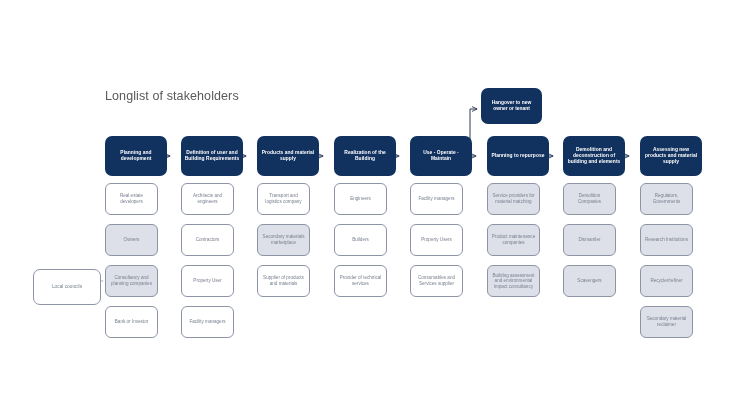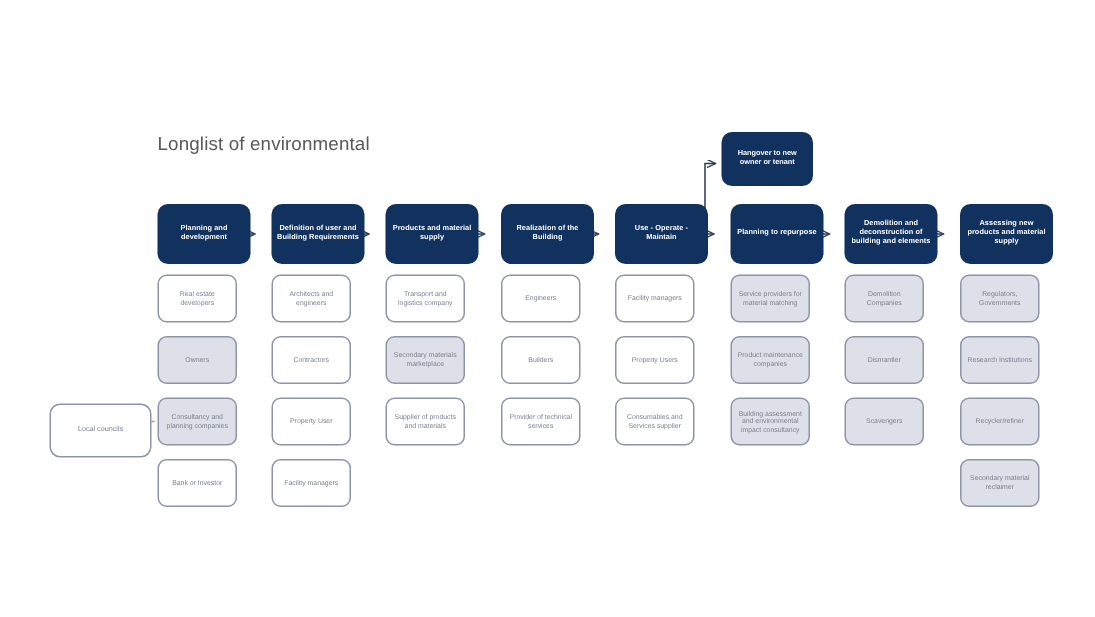--- a/index.html
+++ b/index.html
@@ -123,21 +123,21 @@
       <line x1="617" y1="156" x2="629" y2="156" marker-end="url(#arw)"></line>
 
       <path d="M470,156 L470,109 L477,109" marker-end="url(#arw)"></path>
     </g>
 
     <g>
       <line x1="101" y1="281" x2="118" y2="281" stroke="#9aa0ae" stroke-width="0.9" stroke-dasharray="2.2,2.2"></line>
     </g>
   </svg>
 
-  <div class="diagram-title">Longlist of environmental</div>
+  <div class="diagram-title">Longlist of stakeholders</div>
 
   <div class="node node-side" style="left:33px; top:269px; width:68px; height:36px;">
     <span>Local councils</span>
   </div>
 
   <div class="node node-callout" style="left:481px; top:88px; width:61px; height:36px;">
     <span>Hangover to new owner or tenant</span>
   </div>
 
   <div class="node node-header" style="left:105px; top:136px; width:62px; height:40px;">

